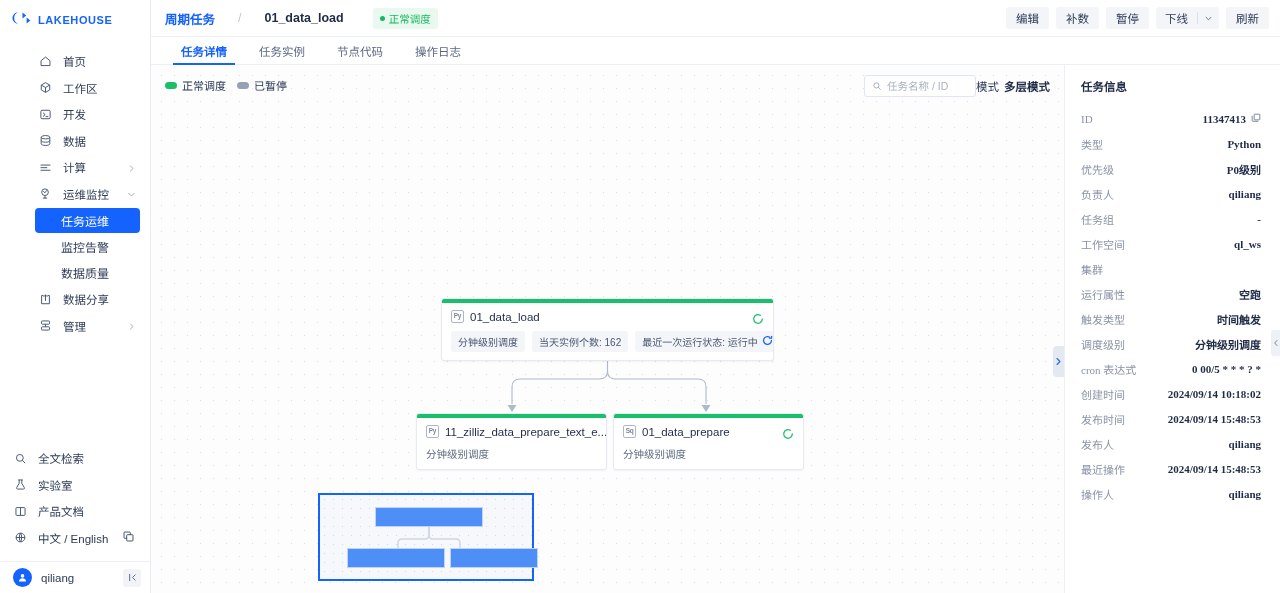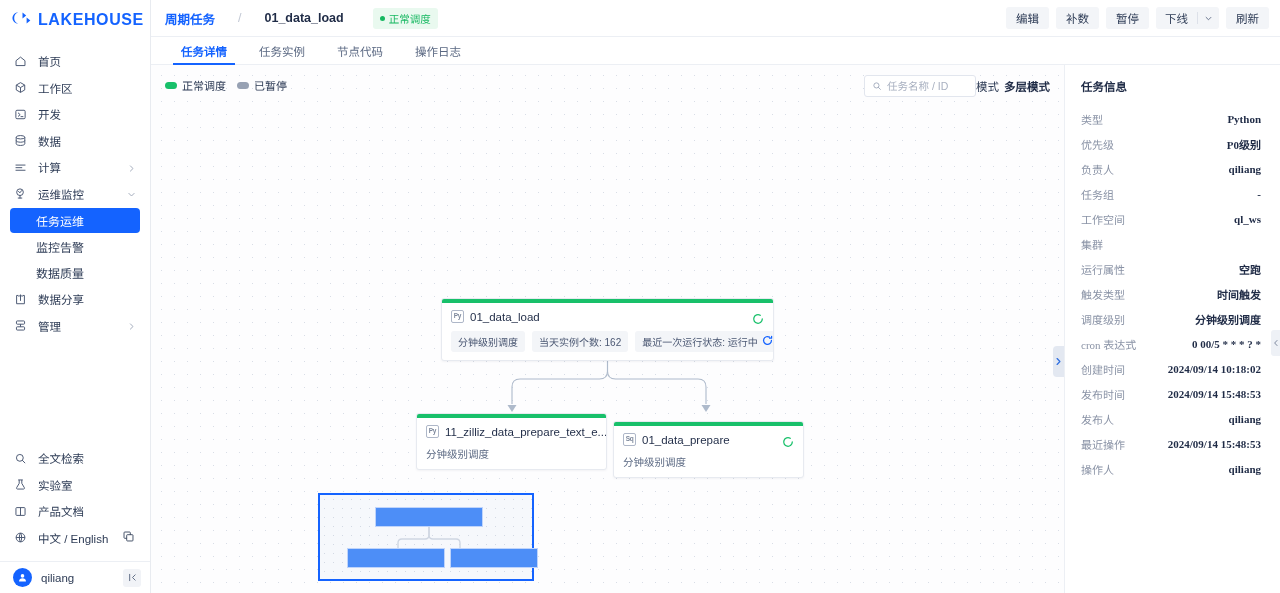--- a/index.html
+++ b/index.html
@@ -20,24 +20,24 @@
     display: flex; flex-direction: column;
     position: relative;
     flex: 0 0 151px;
   }
   .logo-row {
     height: 40px; display: flex; align-items: center; gap: 7px;
     padding-left: 11px;
   }
   .logo-mark { display:block; }
   .logo-text {
-    font-size: 16px; font-weight: 700; letter-spacing: 0.6px;
+    font-size: 11px; font-weight: 700; letter-spacing: 0.6px;
     color: #1463ff;
   }
-  .nav { margin-top: 8px; }
+  .nav { margin-top: 8px; margin-left: 25px; }
   .nav-item {
     height: 26.5px; display: flex; align-items: center;
     padding-left: 13px; gap: 11px; cursor: pointer;
     font-size: 11.5px; color: #2d3b55;
     position: relative;
   }
   .nav-item .ico { width: 14px; height: 14px; display:flex; align-items:center; justify-content:center; flex: 0 0 14px; }
   .nav-item .ico svg { display:block; }
   .nav-item .chev { position: absolute; right: 14px; width: 9px; height: 9px; }
   .nav-sub {
@@ -507,21 +507,21 @@
                   </span>
                 <span class="node-name">11_zilliz_data_prepare_text_e...</span>
 
               </div>
               <div class="node-tags">
                 <span class="tag tag-plain">分钟级别调度</span>
               </div>
             </div>
           </div>
 
-          <div class="node" style="left:462px; top:356px; width:191px;">
+          <div class="node" style="left:462px; top:348px; width:191px;">
             <div class="node-bar"></div>
             <div class="node-body">
               <div class="node-title-row">
                 <span class="node-type-ico">
                     <span>Sq</span>
                   </span>
                 <span class="node-name">01_data_prepare</span>
                 <span class="node-spin">
                   <svg width="12" height="12" viewBox="0 0 14 14" fill="none" stroke="#18c06a" stroke-width="1.5">
                       <path d="M12 7 A5 5 0 1 1 9.6 2.7" stroke-linecap="round"></path>
@@ -551,20 +551,32 @@
           <svg width="7" height="9" viewBox="0 0 8 10" fill="none" stroke="#2f6fe0" stroke-width="1.4">
               <path d="M2.4 1.6 L5.6 5 L2.4 8.4" stroke-linecap="round" stroke-linejoin="round"></path>
             </svg>
         </div>
       </div>
 
       <aside class="info">
         <h3>任务信息</h3>
 
         <div class="info-row">
+          <span class="info-k">ID</span>
+          <span class="info-v">
+            <span>11347413</span>
+            <span class="copy-ico">
+              <svg width="10" height="10" viewBox="0 0 14 14" fill="none" stroke="#5a6882" stroke-width="1.1">
+                  <rect x="4.4" y="1.6" width="8" height="8" rx="1"></rect>
+                  <path d="M9.6 11.6 H2.6 C2 11.6 1.6 11.2 1.6 10.6 V4.6" stroke-linecap="round" stroke-linejoin="round"></path>
+                </svg>
+            </span>
+          </span>
+        </div>
+        <div class="info-row">
           <span class="info-k">类型</span>
           <span class="info-v">Python</span>
         </div>
         <div class="info-row">
           <span class="info-k">优先级</span>
           <span class="info-v">P0级别</span>
         </div>
         <div class="info-row">
           <span class="info-k">负责人</span>
           <span class="info-v">qiliang</span>

